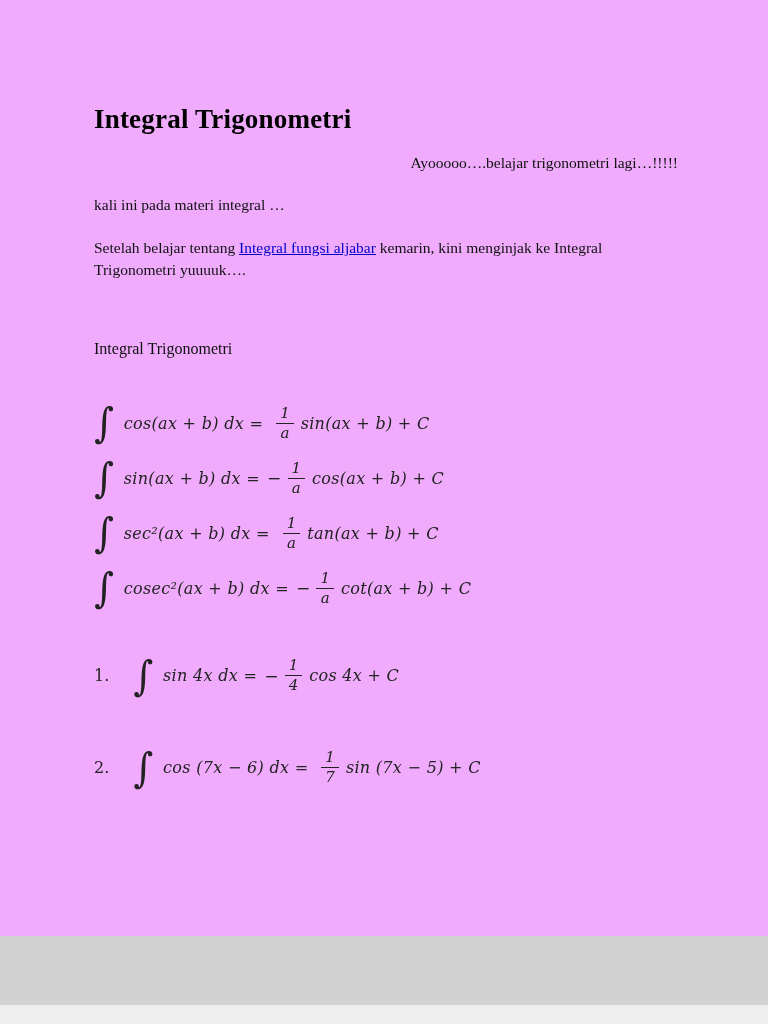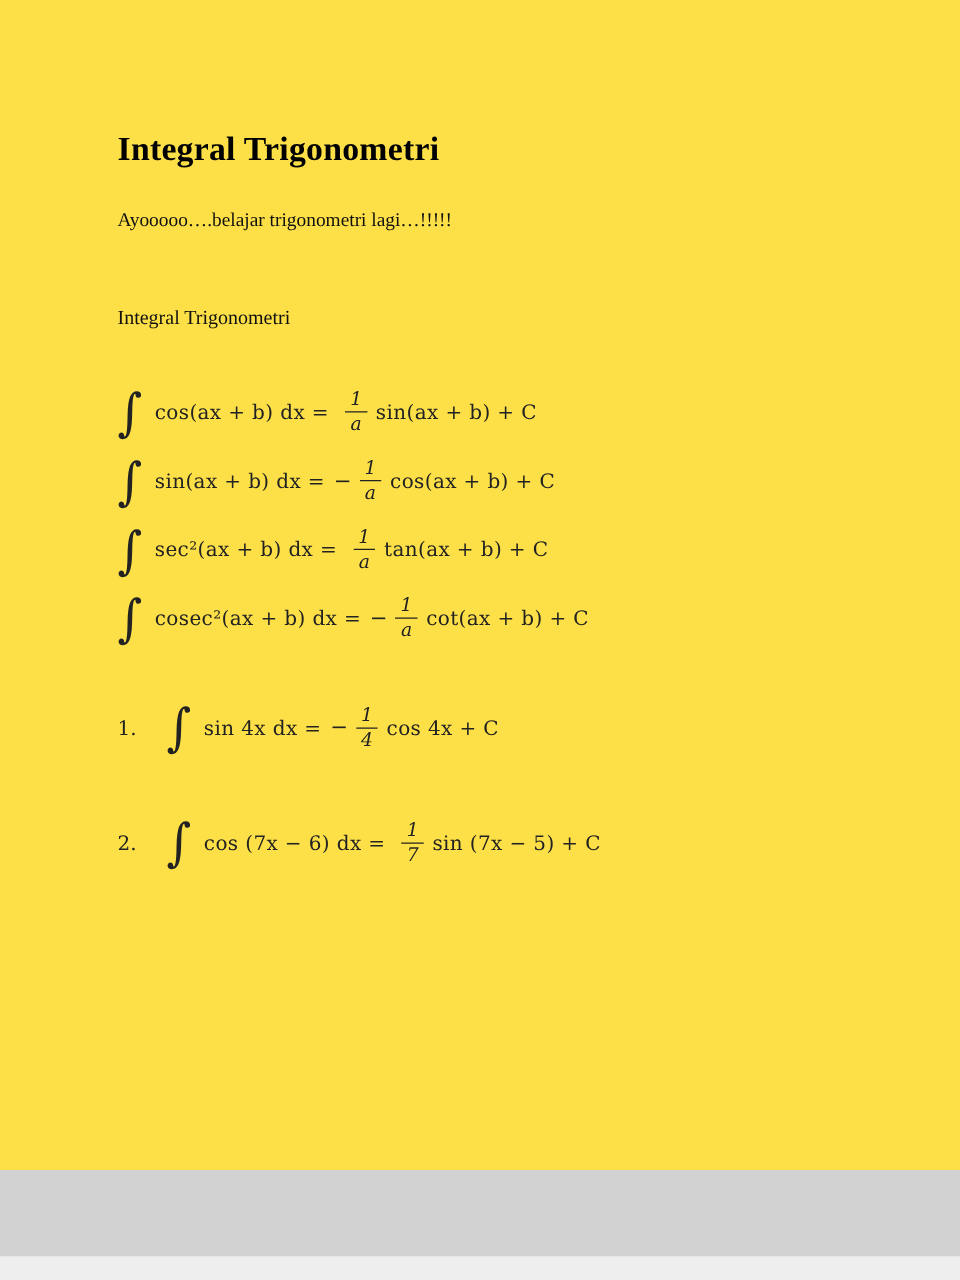--- a/index.html
+++ b/index.html
@@ -6,39 +6,39 @@
   html, body {
     width: 768px; height: 1024px;
     background: #ffffff;
     font-family: "Liberation Serif", serif;
     color: #1a1a1a;
   }
   .canvas {
     position: relative;
     width: 768px; height: 1024px;
     overflow: hidden;
-    background: #fde047;
+    background: #f0abfc;
   }
   .page-content {
     padding: 0 90px 0 94px;
   }
   h1.doc-title {
     margin-top: 104px;
     font-size: 27px;
     font-weight: bold;
     letter-spacing: 0.2px;
     color: #000000;
   }
   p.para {
     margin-top: 20px;
     font-size: 15.5px;
     line-height: 1.45;
     color: #111111;
   }
-  p.para.first { margin-top: 31px; }
+  p.para.first { margin-top: 17px; text-align: right; }
   a.doc-link {
     color: #0000cc;
     text-decoration: underline;
     cursor: pointer;
   }
   p.subheading {
     margin-top: 58px;
     font-size: 16px;
     color: #111111;
   }
@@ -52,20 +52,21 @@
   }
   .int-sign {
     font-style: normal;
     font-size: 38px;
     line-height: 0.9;
     margin-right: 10px;
     transform: scaleY(1.08);
     color: #222222;
   }
   .math {
+    font-style: italic;
     font-size: 16px;
     letter-spacing: 0.3px;
     margin-right: 7px;
     white-space: nowrap;
   }
   .sign { margin-right: 4px; font-size: 17px; }
   .frac {
     display: inline-block;
     text-align: center;
     font-style: italic;
@@ -112,21 +113,25 @@
 </head>
 <body>
 
 <div class="canvas">
   <div class="page-content">
 
     <h1 class="doc-title">Integral Trigonometri</h1>
 
     <p class="para first">Ayooooo….belajar trigonometri lagi…!!!!!</p>
 
-
+    <p class="para">kali ini pada materi integral …</p>
+
+    <p class="para">
+      <span>Setelah belajar tentang </span><a class="doc-link">Integral fungsi aljabar</a><span> kemarin, kini menginjak ke Integral Trigonometri yuuuuk….</span>
+    </p>
 
     <p class="subheading">Integral Trigonometri</p>
 
     <div class="formulas">
 
       <div class="formula">
         <span class="int-sign">∫</span>
         <span class="math">cos(ax + b) dx =</span>
         <span class="math sign"></span>
         <span class="frac">

